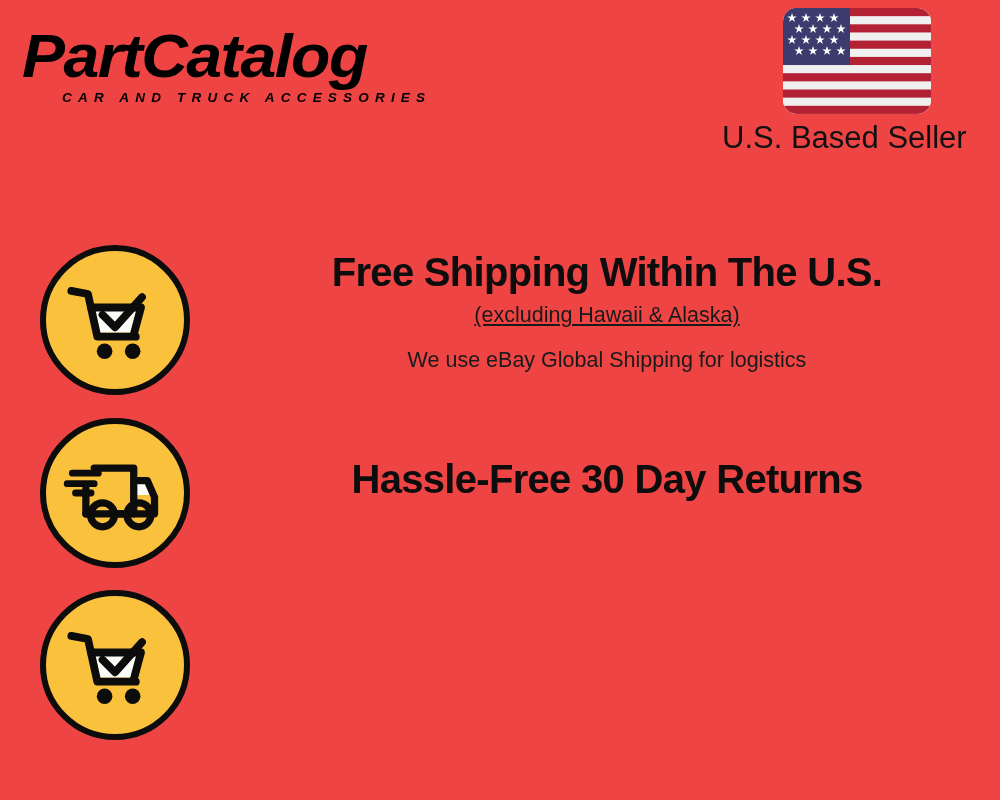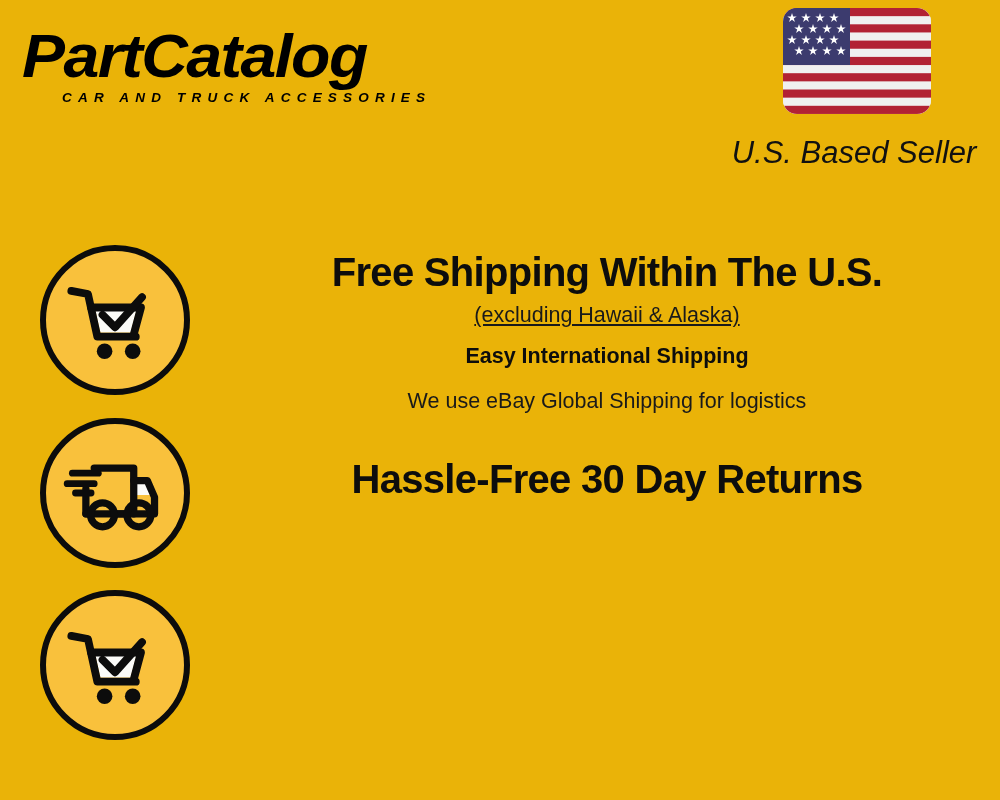--- a/index.html
+++ b/index.html
@@ -14,21 +14,21 @@
     font-family: "Liberation Sans", sans-serif;
     color: #111111;
     overflow: hidden;
     position: relative;
   }
 
   .banner {
     position: relative;
     width: 1000px;
     height: 800px;
-    background: #eab308;
+    background: #ef4444;
   }
 
   
   .header {
     position: absolute;
     left: 0;
     top: 0;
     width: 1000px;
     height: 170px;
   }
@@ -82,25 +82,24 @@
     display: block;
   }
   .flag svg { display: block; width: 148px; height: 106px; }
 
   .seller-text {
     font-family: "Liberation Sans", sans-serif;
     font-weight: normal;
     font-size: 31px;
     line-height: 36px;
     color: #111111;
-    margin-top: 21px;
-    white-space: nowrap;
-    text-align: center;
+    margin-top: 6px;
+    white-space: nowrap;
+    text-align: left;
     padding-right: 6px;
-    font-style: italic;
   }
 
   
   .features {
     position: absolute;
     left: 0;
     top: 230px;
     width: 1000px;
   }
   .feature-row {
@@ -276,21 +275,20 @@
           <path d="M8 22 L24 25 L33 66 L70 66" fill="none" stroke="#0C0C0C" stroke-width="7.5" stroke-linecap="round" stroke-linejoin="round"></path>
           <path d="M27 38 L75 38 L68 64" fill="none" stroke="#0C0C0C" stroke-width="7.5" stroke-linecap="round" stroke-linejoin="round"></path>
           <path d="M38 45 L50 57 L76 28" fill="none" stroke="#0C0C0C" stroke-width="7.5" stroke-linecap="round" stroke-linejoin="round"></path>
           <circle cx="40" cy="80" r="7.5" fill="#0C0C0C"></circle>
           <circle cx="67" cy="80" r="7.5" fill="#0C0C0C"></circle>
         </svg>
       </div>
       <div class="feature-text">
         <div class="feature-title">Free Shipping Within The U.S.</div>
         <div class="feature-sub">(excluding Hawaii &amp; Alaska)</div>
-        <div class="feature-sub-strong">Easy International Shipping</div>
         <div class="feature-sub-plain">We use eBay Global Shipping for logistics</div>
       </div>
     </div>
 
     <div class="feature-row row-1">
       <div class="feature-icon">
         <svg viewBox="0 0 100 100" xmlns="http://www.w3.org/2000/svg" aria-hidden="true">
           <polygon points="69,38 80,38 84,52 69,52" fill="#FBFBF8"></polygon>
           <path d="M30 26 L68 26 L68 70 L22 70 L22 46" fill="none" stroke="#0C0C0C" stroke-width="7" stroke-linejoin="round" stroke-linecap="round"></path>
           <path d="M68 38 L81 38 L88 54 L88 70 L68 70" fill="none" stroke="#0C0C0C" stroke-width="7" stroke-linejoin="round" stroke-linecap="round"></path>

